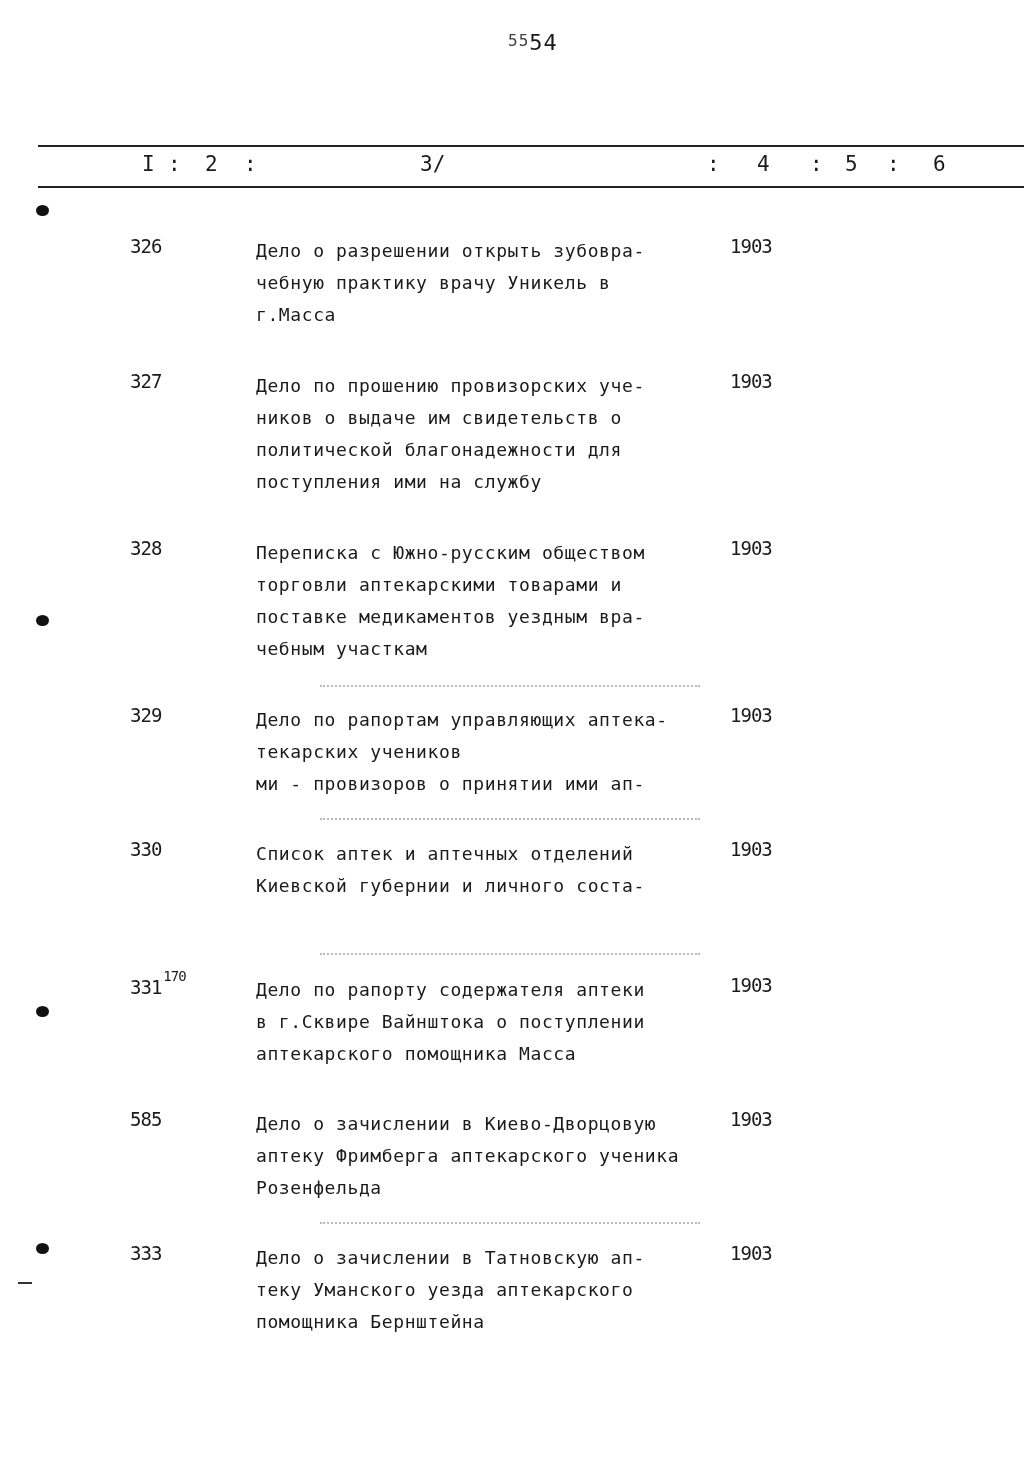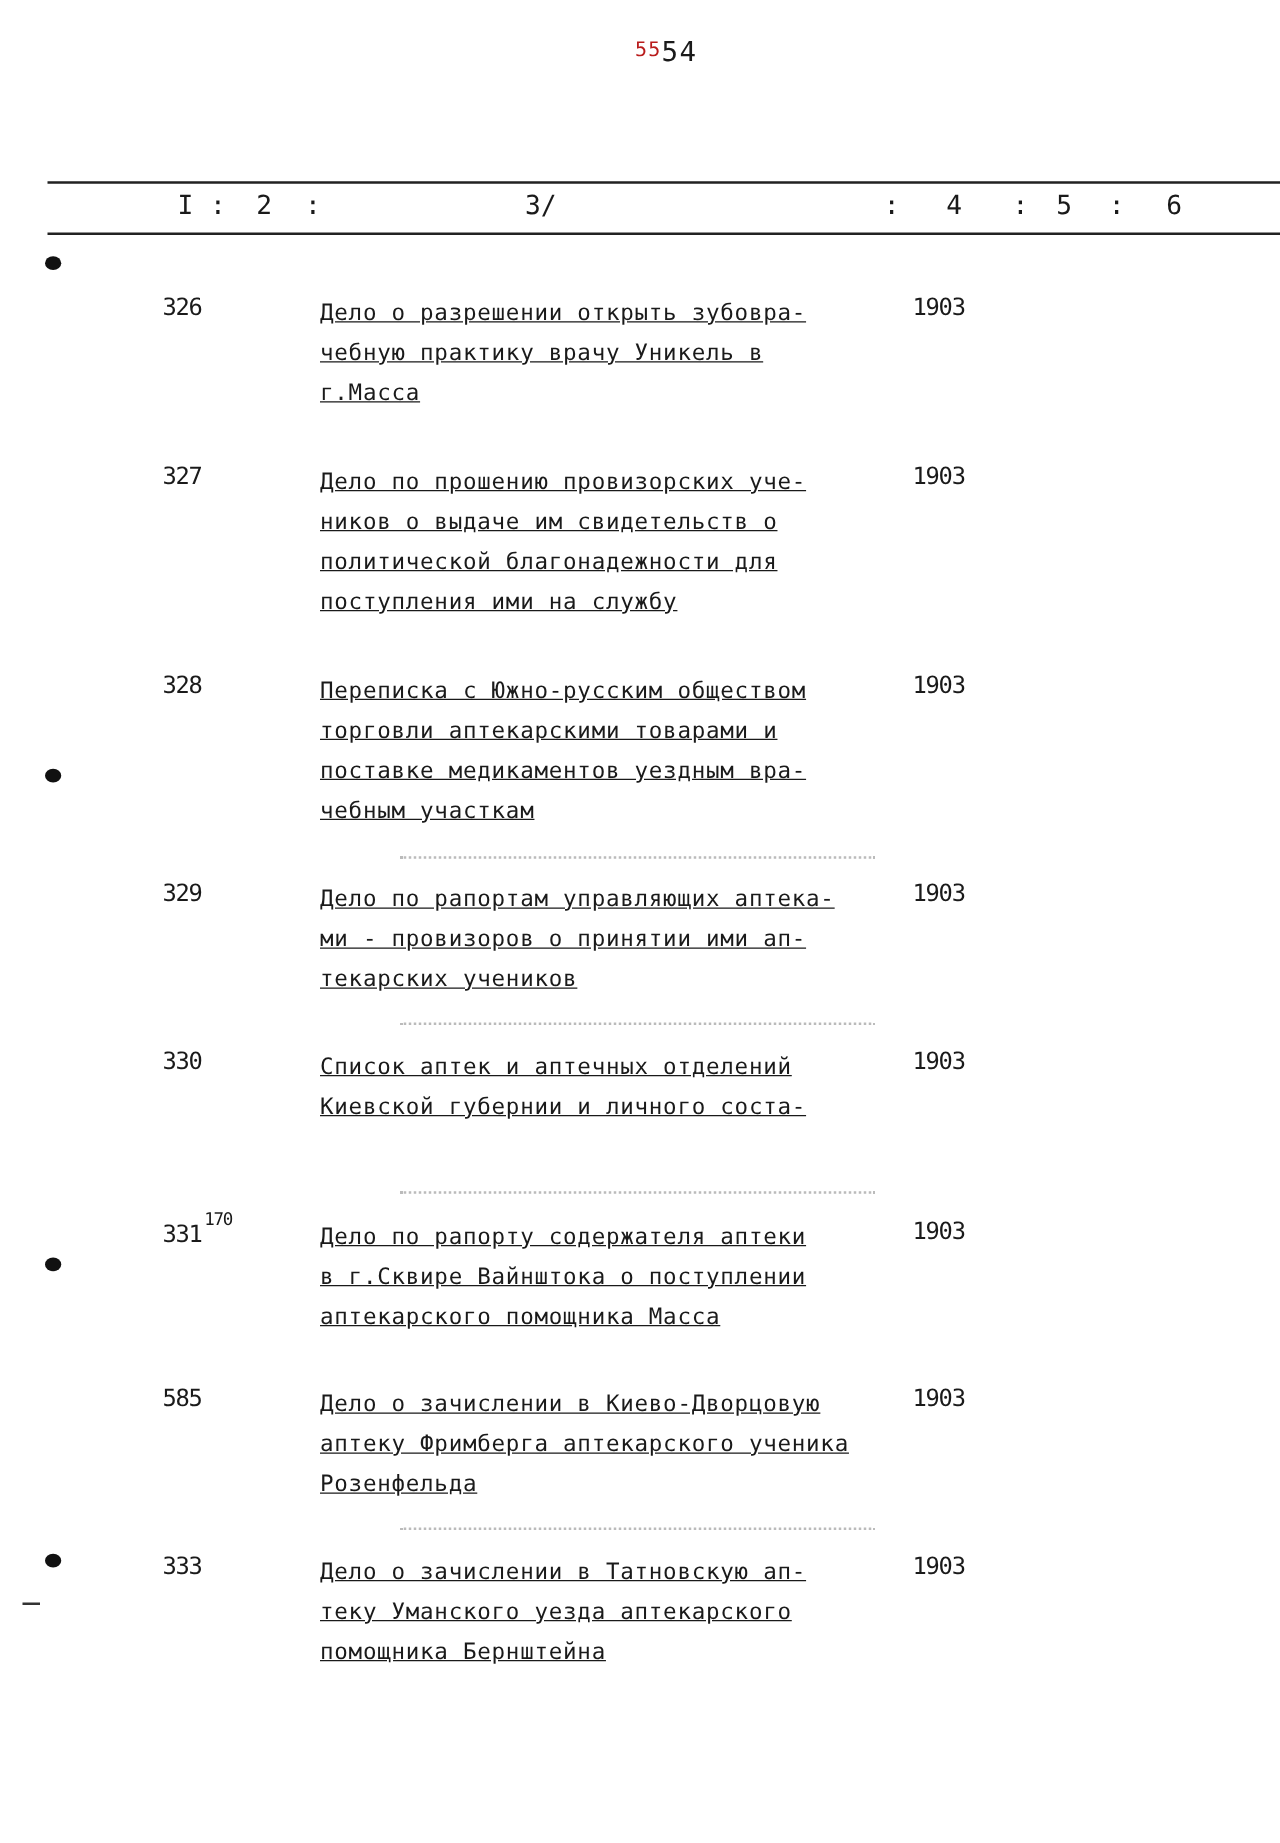--- a/index.html
+++ b/index.html
@@ -5,39 +5,39 @@
   html, body { margin: 0; padding: 0; background: #ffffff; }
   body {
     width: 1024px; height: 1474px; position: relative; overflow: hidden;
     font-family: "DejaVu Sans Mono", "Liberation Mono", monospace;
     color: #1a1a1a;
   }
   .page-number {
     position: absolute; left: 508px; top: 30px;
     font-size: 22px; letter-spacing: 1px;
   }
-  .page-number .faded { color: #b91c1c; font-size: 16px; vertical-align: 4px; }
+  .page-number .faded { color: #404040; font-size: 16px; vertical-align: 4px; }
   .rule { position: absolute; left: 38px; right: 0; height: 2px; background: #222; }
   .rule.top { top: 145px; }
   .rule.bottom { top: 186px; }
   .header-row { position: absolute; top: 148px; left: 0; width: 1024px; height: 36px; font-size: 21px; }
   .header-row span { position: absolute; top: 4px; }
   .punch-hole {
     position: absolute; width: 13px; height: 11px; border-radius: 50%;
     background: #111; left: 36px;
   }
   .entry { position: absolute; left: 0; width: 1024px; }
   .entry .num {
     position: absolute; left: 114px; top: 0;
     font-size: 19px; letter-spacing: -1px; margin-left: 16px;
   }
   .entry .num sup { font-size: 14px; position: relative; top: -6px; margin-left: 2px; }
   .entry .desc {
     position: absolute; left: 256px; top: 0; width: 480px;
-    font-size: 18px; line-height: 32px; letter-spacing: 0.6px; text-decoration: underline;
+    font-size: 18px; line-height: 32px; letter-spacing: 0.6px;
   }
   .entry .desc div { white-space: nowrap; }
   .entry .year {
     position: absolute; left: 730px; top: 0;
     font-size: 19px; letter-spacing: -1px; text-align: right;
   }
   .dotted-sep {
     position: absolute; left: 320px; width: 380px; height: 1px;
     border-top: 2px dotted #bbbbbb;
   }
@@ -102,22 +102,22 @@
     <div>чебным участкам</div>
   </div>
   <span class="year">1903</span>
 </div>
 <div class="dotted-sep" style="top:685px"></div>
 
 <div class="entry" style="top:704px">
   <span class="num">329</span>
   <div class="desc">
     <div>Дело по рапортам управляющих аптека-</div>
+    <div>текарских учеников</div>
     <div>ми - провизоров о принятии ими ап-</div>
-    <div>текарских учеников</div>
   </div>
   <span class="year">1903</span>
 </div>
 <div class="dotted-sep" style="top:818px"></div>
 
 <div class="entry" style="top:838px">
   <span class="num">330</span>
   <div class="desc">
     <div>Список аптек и аптечных отделений</div>
     <div>Киевской губернии и личного соста-</div>

